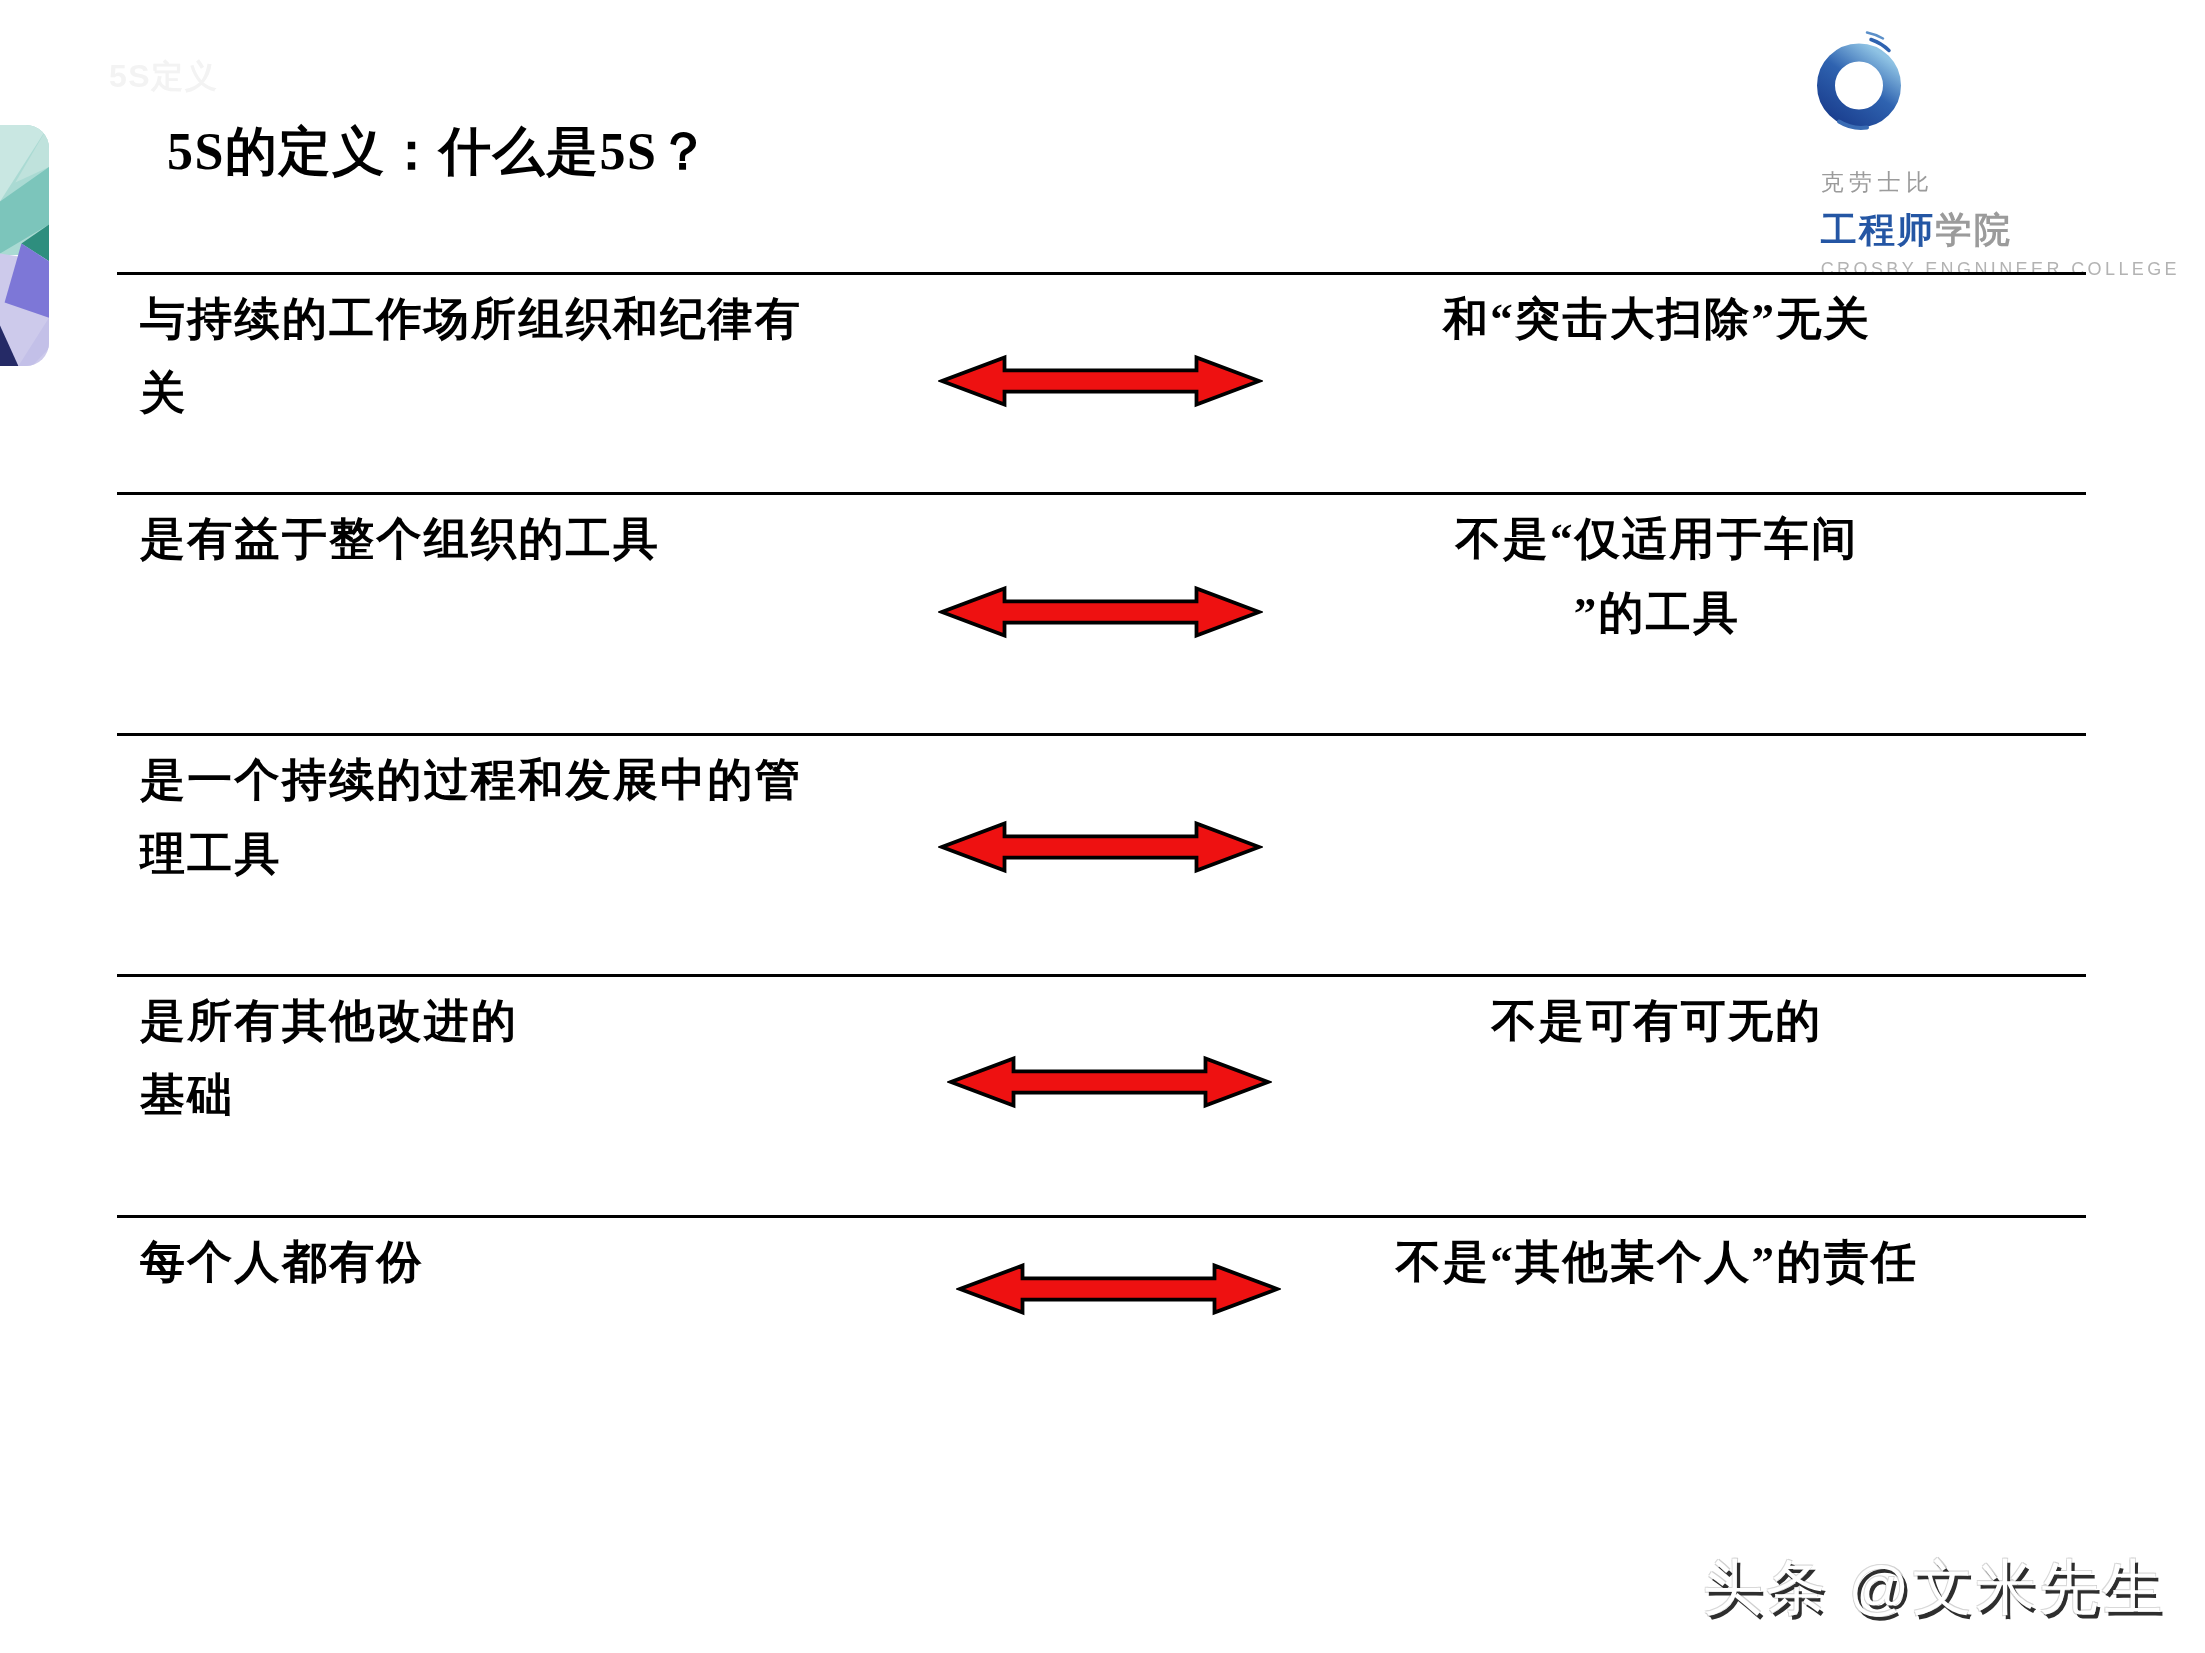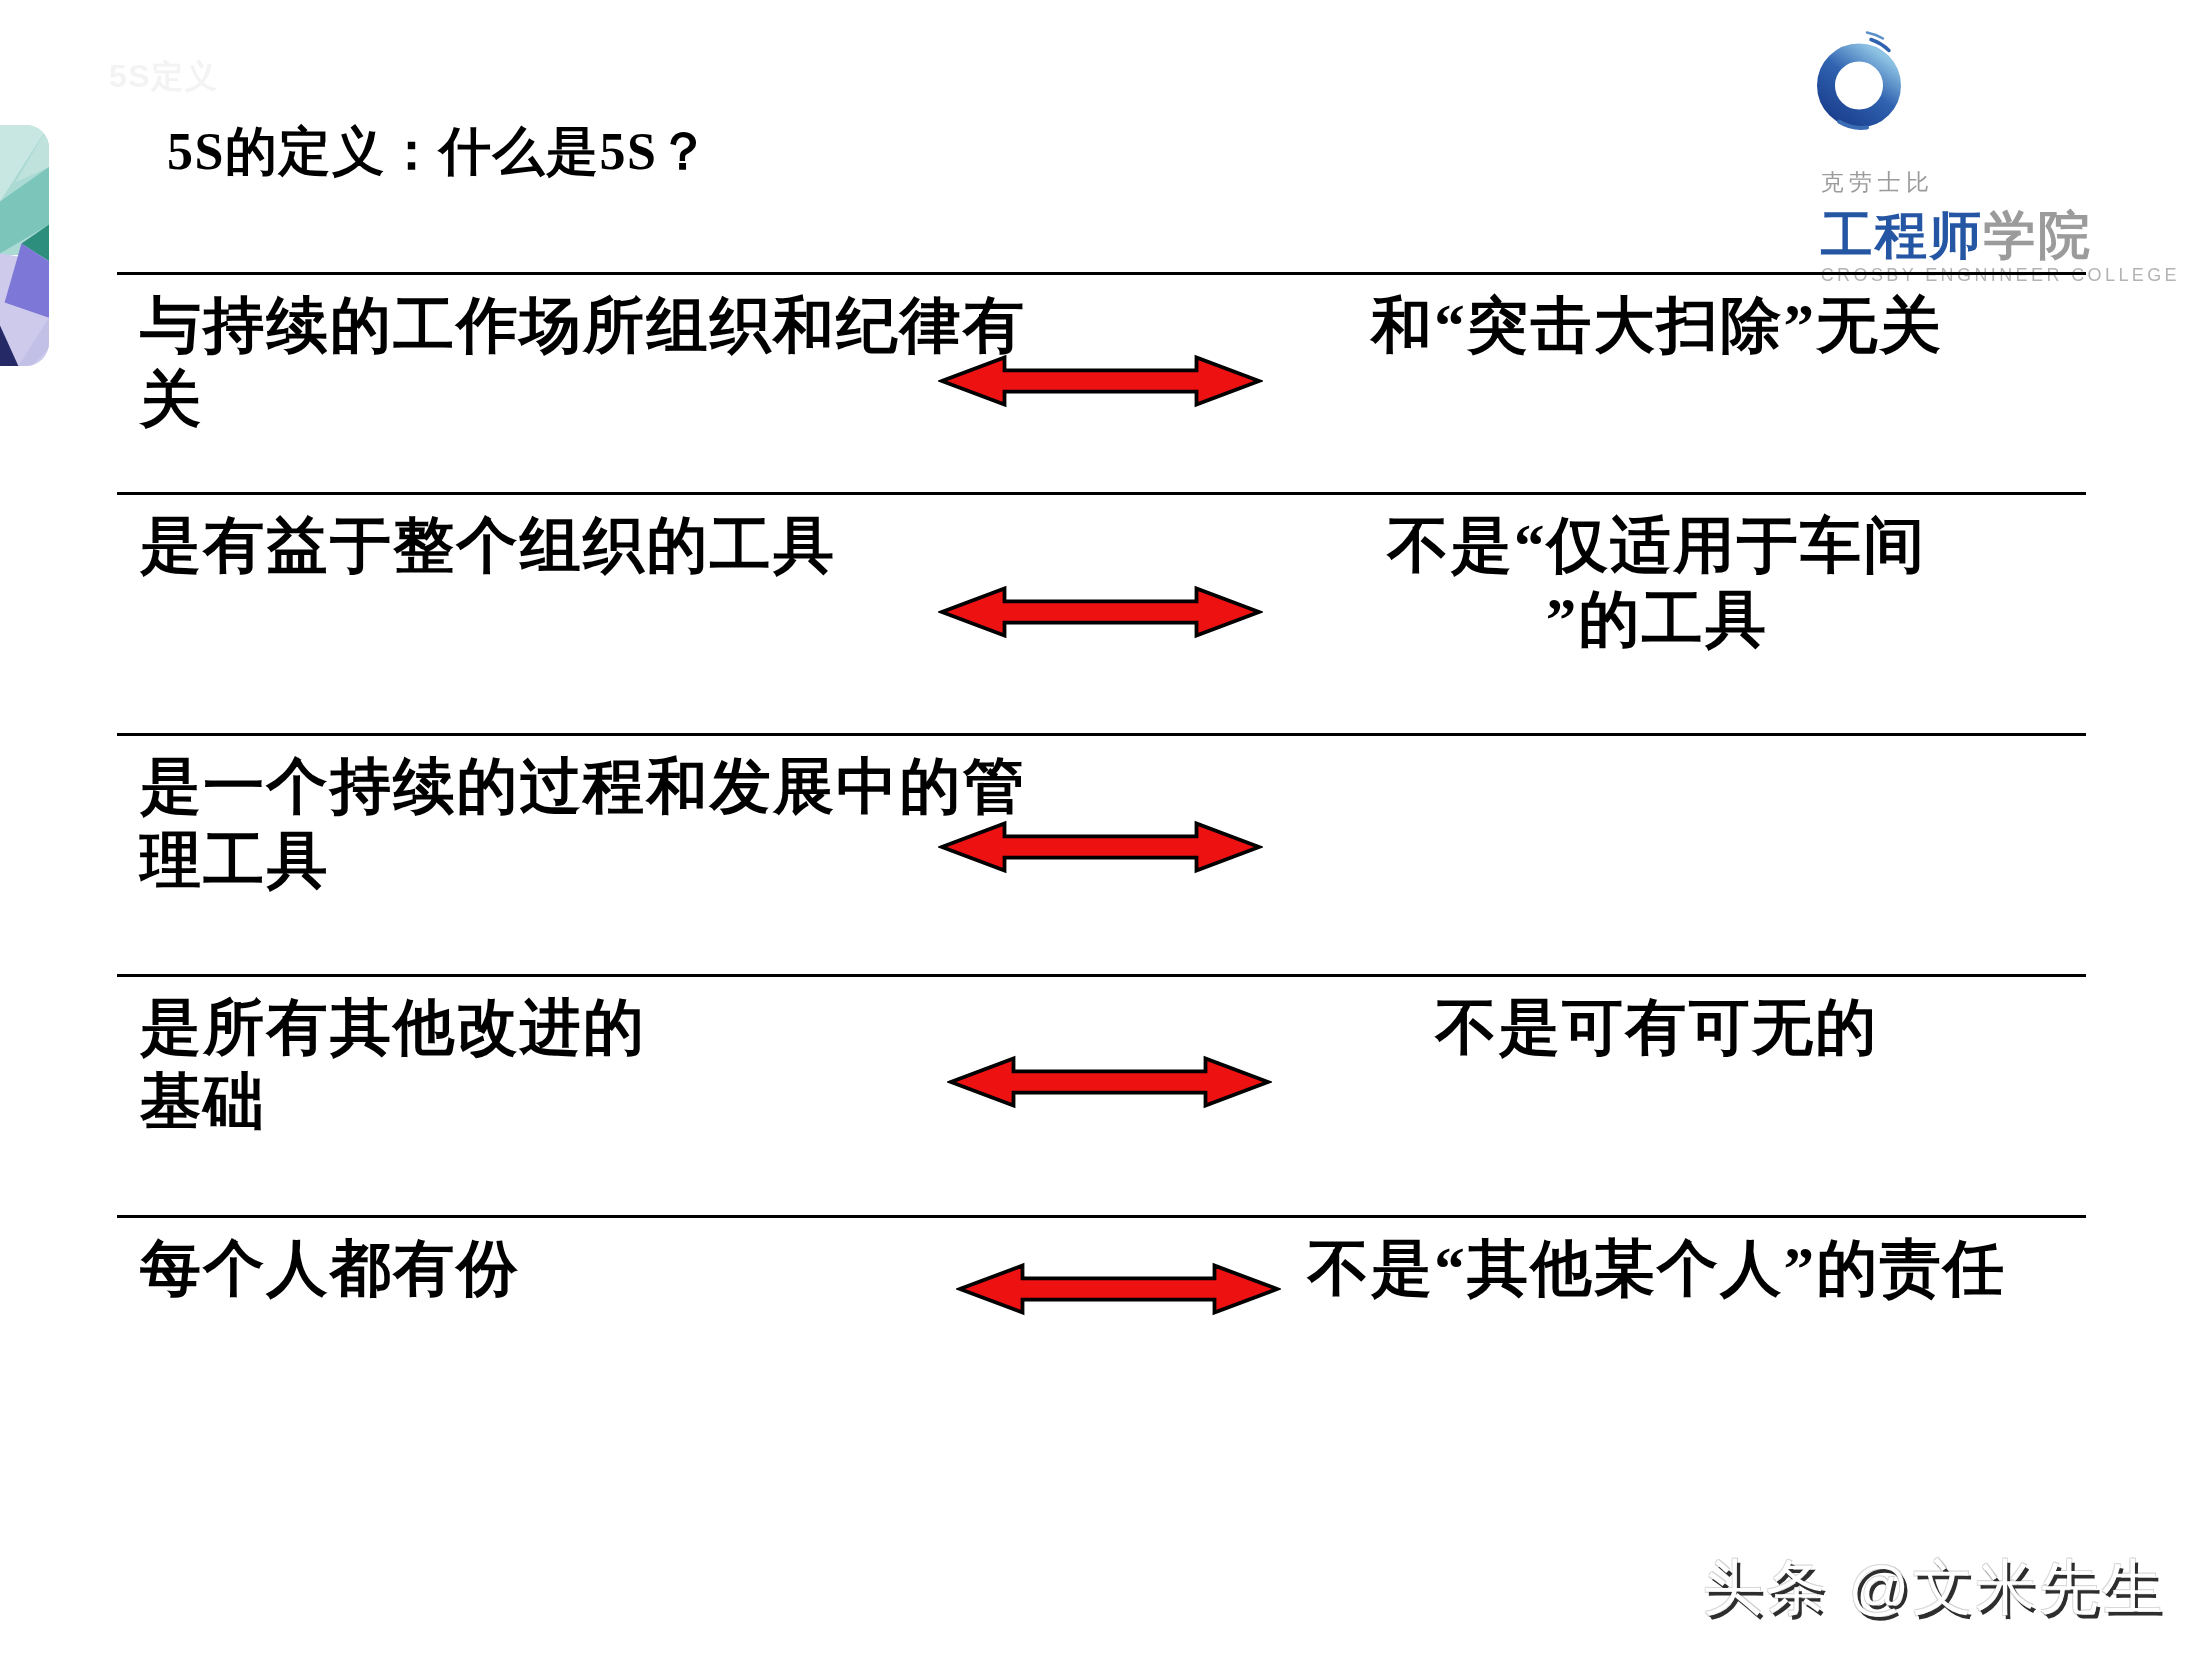--- a/index.html
+++ b/index.html
@@ -42,21 +42,21 @@
   .logo{
     position:absolute;left:1813px;top:23px;width:360px;height:130px;
     display:flex;align-items:flex-start;flex-direction:column;
   }
   .logo-swirl{flex:0 0 auto;}
   .logo-textcol{margin-left:7.7px;padding-top:17px;}
   .logo-cn-small{
     font-size:23px;color:var(--logo-gray);letter-spacing:5.4px;line-height:26px;
   }
   .logo-cn-main{
-    font-size:52px;font-weight:bold;line-height:47px;letter-spacing:2.3px;margin-top:17px;
+    font-size:36px;font-weight:bold;line-height:47px;letter-spacing:2.3px;margin-top:11px;
     white-space:nowrap;
   }
   .logo-cn-main .blue{color:var(--logo-blue);}
   .logo-cn-main .gray{color:var(--logo-gray);}
   .logo-en{
     font-size:18px;color:var(--logo-en-gray);letter-spacing:3.4px;margin-top:6.1px;
     white-space:nowrap;
   }
 
   
@@ -65,23 +65,23 @@
   }
   .row{
     position:relative;border-top:3.1px solid var(--ink);
   }
   .row:nth-child(1){height:217px;}
   .row:nth-child(2){height:238px;}
   .row:nth-child(3){height:238px;}
   .row:nth-child(4){height:238px;}
   .row:nth-child(5){height:260px;}
   .cell{
-    position:absolute;top:14px;
+    position:absolute;top:7px;
     font-family:"Liberation Serif","DejaVu Serif",serif;
-    font-size:61px;font-weight:bold;color:var(--ink);
+    font-size:45px;font-weight:bold;color:var(--ink);
     line-height:74px;white-space:pre-line;letter-spacing:2.3px;
   }
   .cell.left{left:23px;width:934px;text-align:left;}
   .cell.right{right:0;width:858px;text-align:center;}
 
   .arrow{
     position:absolute;width:325px;height:54px;left:821px;
   }
   .arrow polygon{fill:var(--arrow-red);stroke:var(--ink);stroke-width:5;stroke-linejoin:miter;}
   .row:nth-child(1) .arrow{top:79px;}

